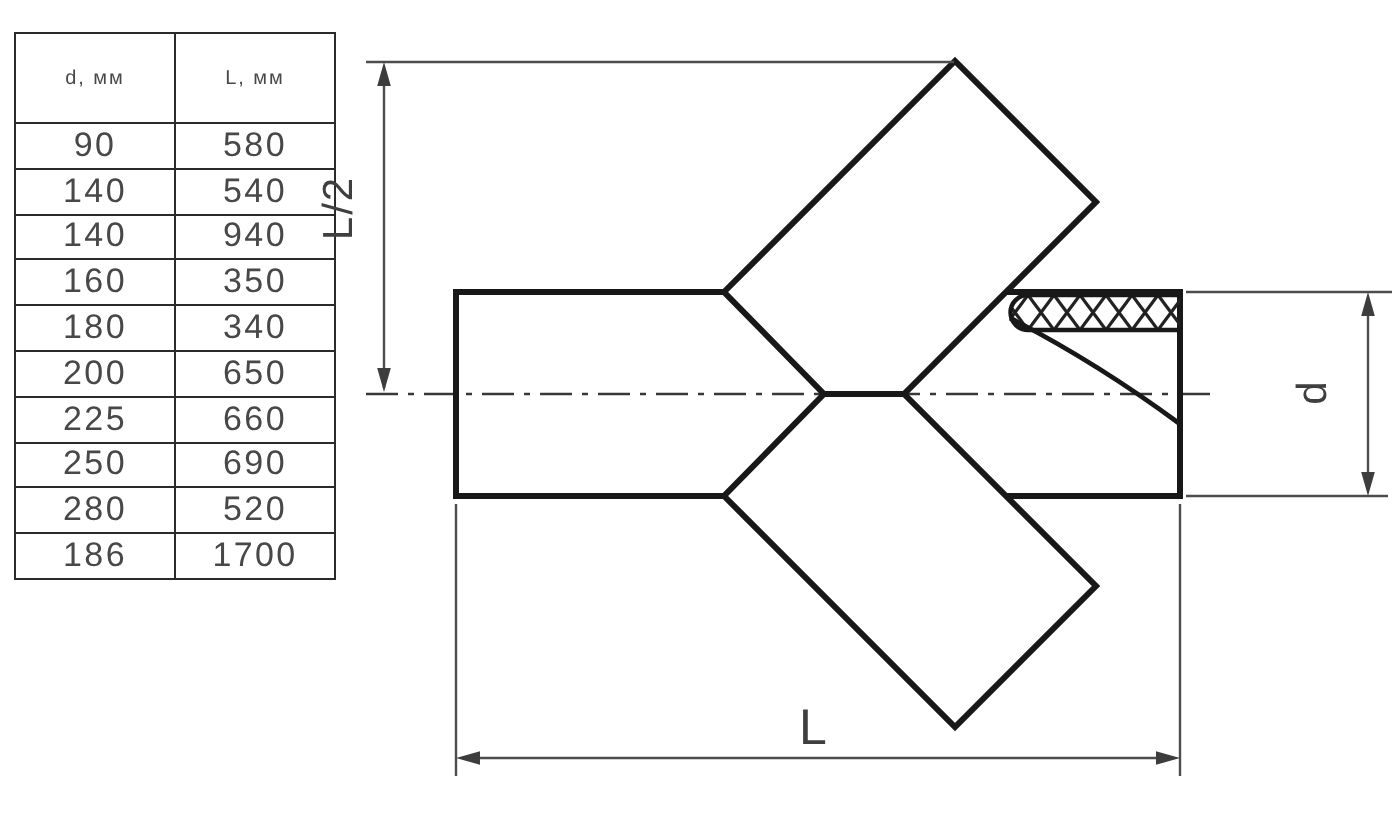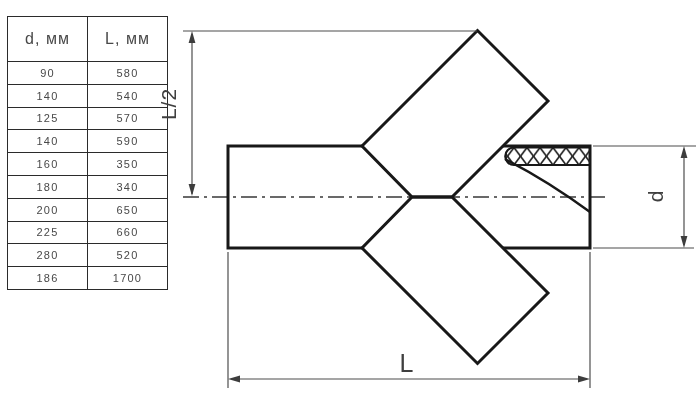--- a/index.html
+++ b/index.html
@@ -24,27 +24,27 @@
     border:1.5px solid #2b2b2b;
     text-align:center;
     vertical-align:middle;
     color:#484848;
     font-weight:300;
     padding:0;
   }
   table.dims col{width:80px;}
   table.dims th{
     height:44px;
-    font-size:16px;
+    font-size:10px;
     font-weight:300;
     letter-spacing:1px;
   }
   table.dims td{
     height:21.8px;
-    font-size:11px;
+    font-size:17px;
     letter-spacing:1.2px;
   }
 
   
   svg.drawing{position:absolute;left:0;top:0;}
   .thick{stroke:#181818;stroke-width:3;fill:none;stroke-linejoin:miter;}
   .band{stroke:#181818;stroke-width:2.2;}
   .curve{stroke:#181818;stroke-width:2.4;fill:none;}
   .thin{stroke:#4d4d4d;stroke-width:1.2;fill:none;}
   .cline{stroke:#383838;stroke-width:1.3;fill:none;}
@@ -75,42 +75,42 @@
     <tbody>
       <tr>
         <td>90</td>
         <td>580</td>
       </tr>
       <tr>
         <td>140</td>
         <td>540</td>
       </tr>
       <tr>
-        <td>125</td>
-        <td>570</td>
-      </tr>
-      <tr>
         <td>140</td>
-        <td>590</td>
+        <td>940</td>
       </tr>
       <tr>
         <td>160</td>
         <td>350</td>
       </tr>
       <tr>
         <td>180</td>
         <td>340</td>
       </tr>
       <tr>
         <td>200</td>
         <td>650</td>
       </tr>
       <tr>
         <td>225</td>
         <td>660</td>
+      </tr>
+      <tr>
+        <td>250</td>
+        <td>690</td>
       </tr>
       <tr>
         <td>280</td>
         <td>520</td>
       </tr>
       <tr>
         <td>186</td>
         <td>1700</td>
       </tr>
     </tbody>

